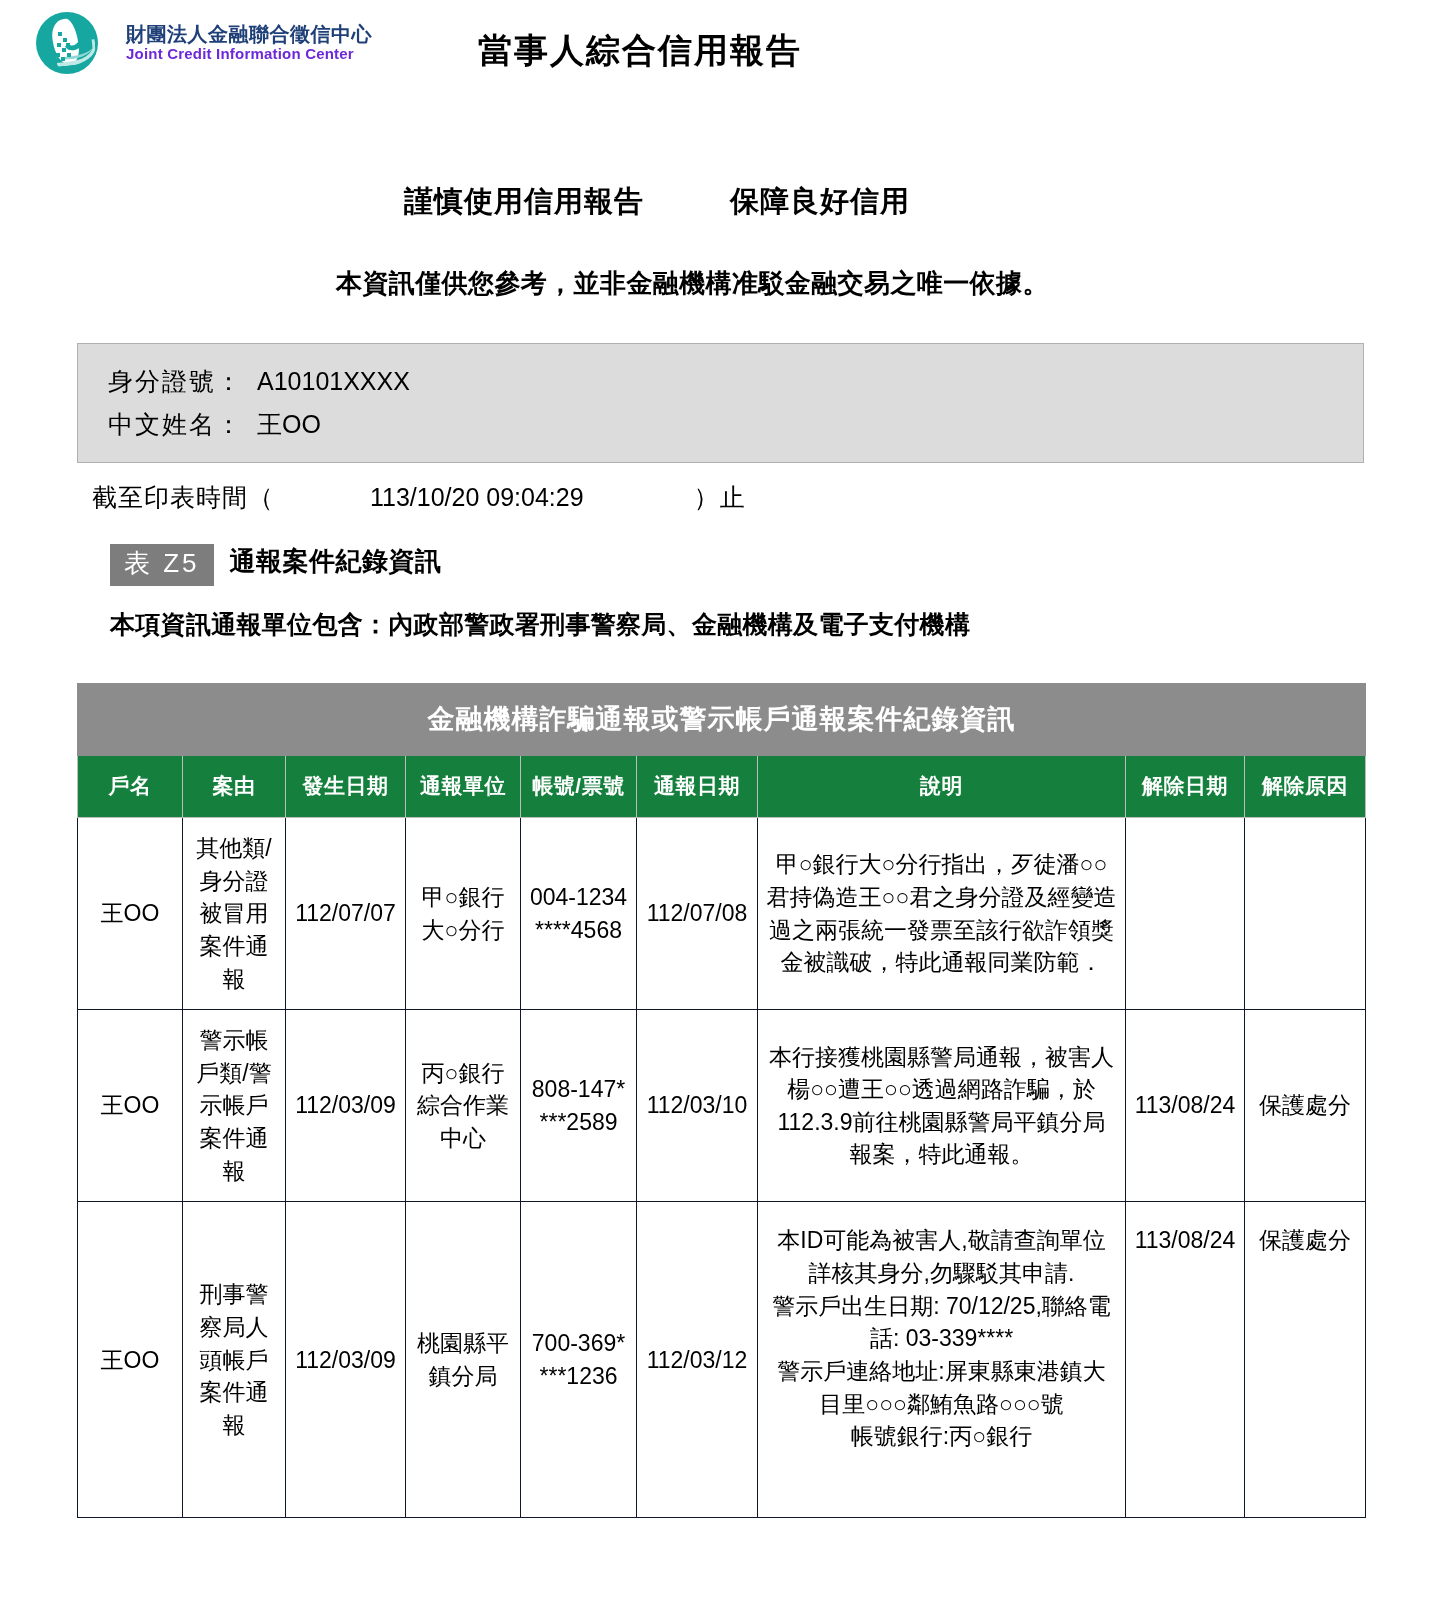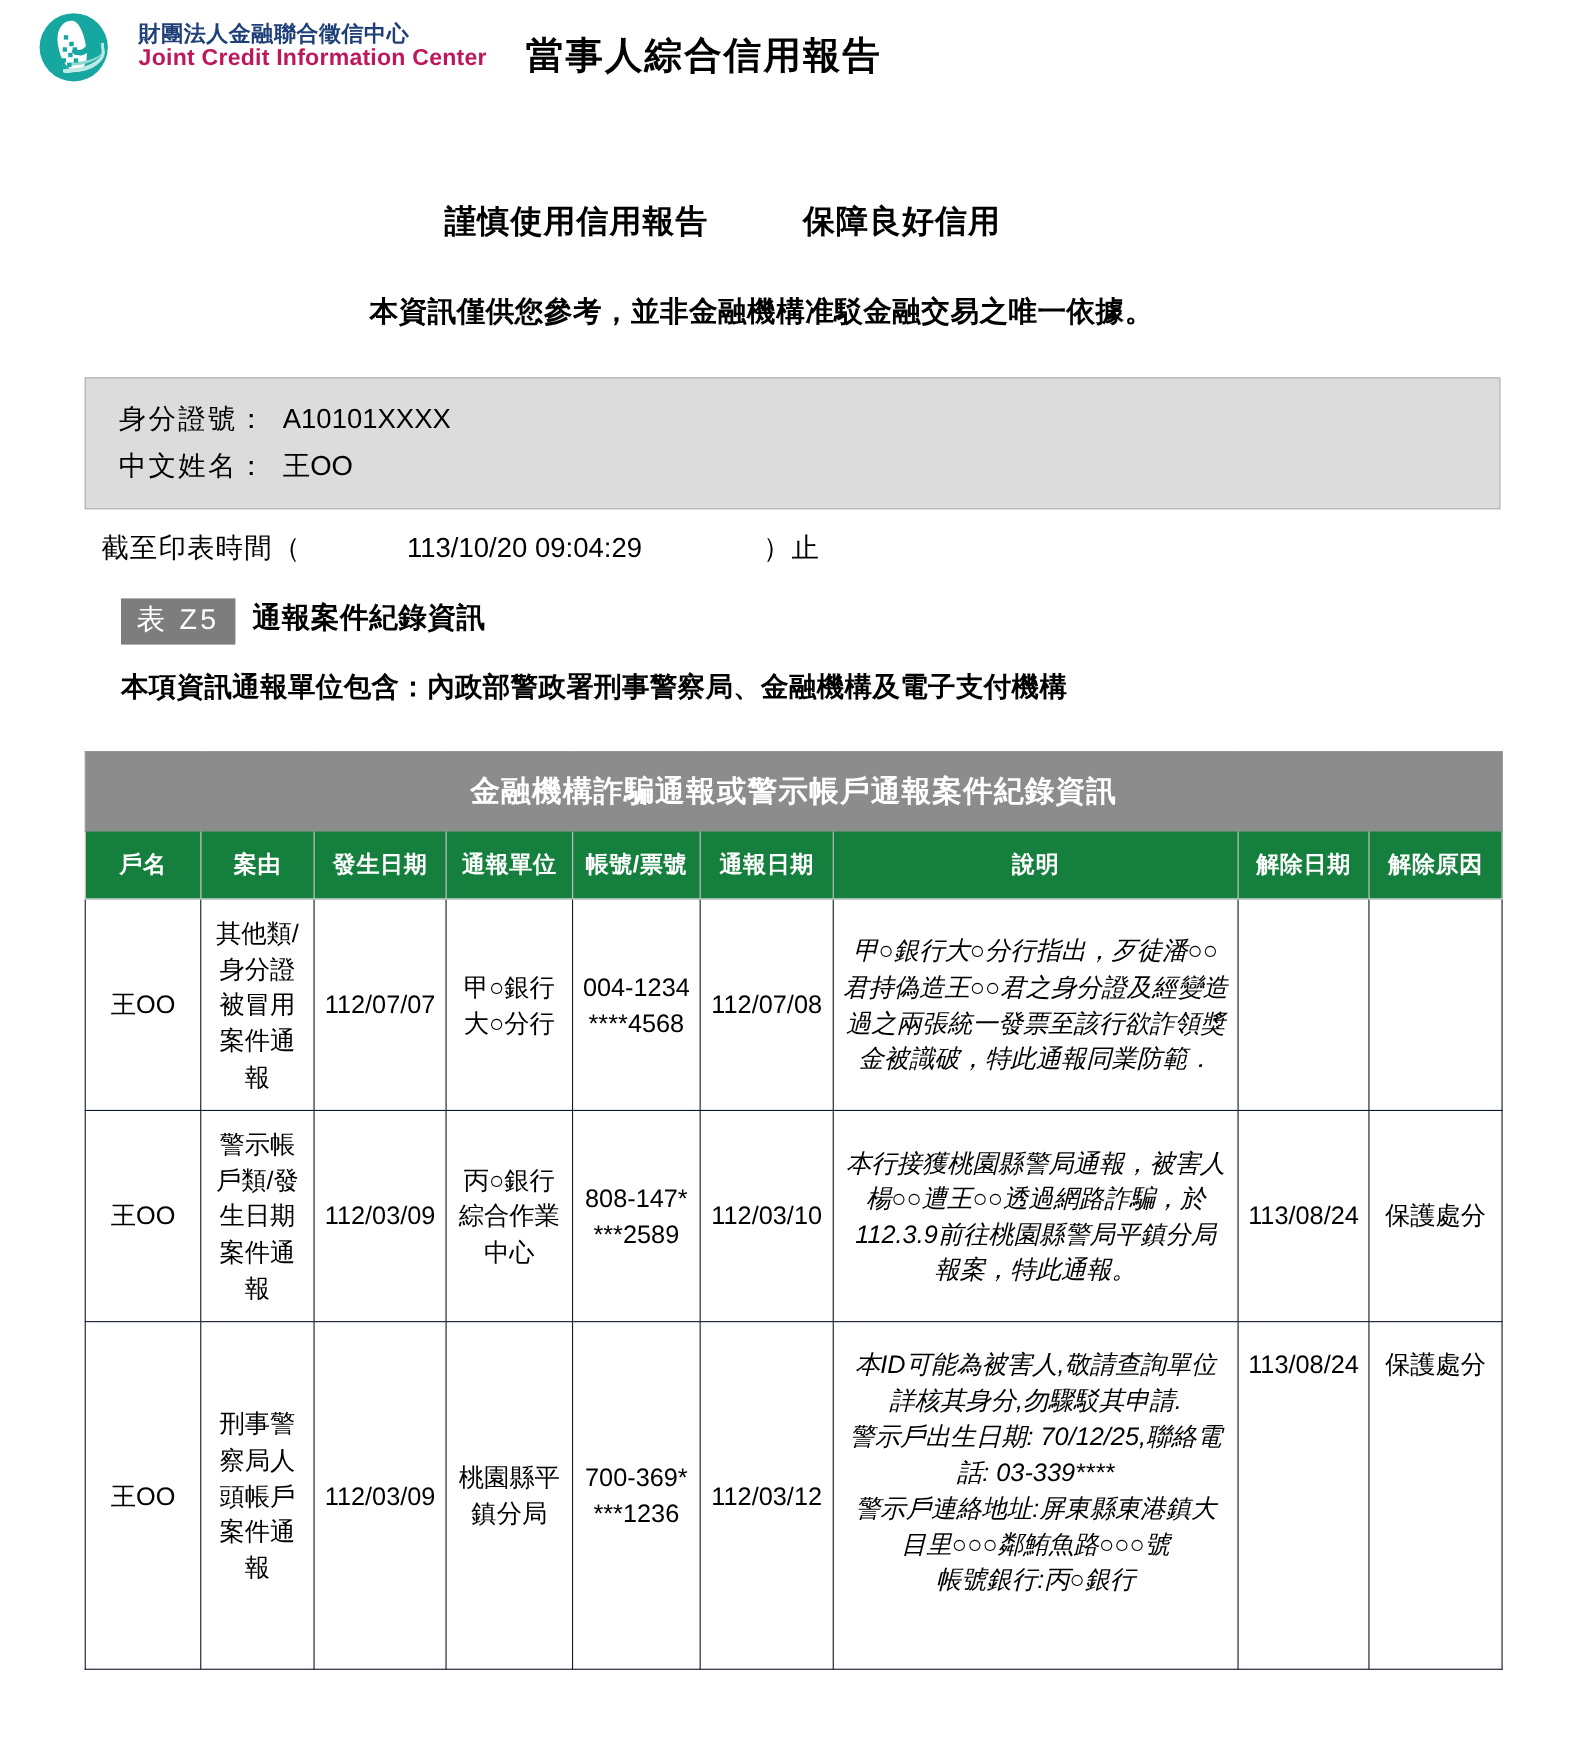--- a/index.html
+++ b/index.html
@@ -93,23 +93,23 @@
     line-height: 1.08;
   }
   .logo-cn {
     font-size: 20px;
     font-weight: bold;
     color: #1e3f77;
     letter-spacing: 0.5px;
     white-space: nowrap;
   }
   .logo-en {
-    font-size: 21px;
-    font-weight: bold;
-    color: #be185d;
+    font-size: 15px;
+    font-weight: bold;
+    color: #6d28d9;
     letter-spacing: 0.2px;
     white-space: nowrap;
   }
   .doc-title {
     position: absolute;
     left: 478px;
     top: 28px;
     font-size: 34px;
     font-weight: bold;
     letter-spacing: 2px;
@@ -228,21 +228,20 @@
   table.report td {
     background: #ffffff;
     font-size: 23px;
     line-height: 1.42;
     padding: 14px 8px;
     text-align: center;
   }
   td.desc {
     text-align: left;
     padding: 14px 12px;
-    font-style: italic;
   }
   td.wrapcell { word-break: break-all; }
 
   
   col.c-name   { width: 105px; }
   col.c-reason { width: 103px; }
   col.c-odate  { width: 120px; }
   col.c-unit   { width: 115px; }
   col.c-acct   { width: 116px; }
   col.c-rdate  { width: 121px; }
@@ -346,21 +345,21 @@
         <td>112/07/07</td>
         <td class="wrapcell">甲○銀行大○分行</td>
         <td class="wrapcell">004-1234****4568</td>
         <td>112/07/08</td>
         <td class="desc">甲○銀行大○分行指出，歹徒潘○○君持偽造王○○君之身分證及經變造過之兩張統一發票至該行欲詐領獎金被識破，特此通報同業防範．</td>
         <td></td>
         <td></td>
       </tr>
       <tr class="row-2">
         <td>王OO</td>
-        <td class="wrapcell">警示帳戶類/發生日期 案件通報</td>
+        <td class="wrapcell">警示帳戶類/警示帳戶 案件通報</td>
         <td>112/03/09</td>
         <td class="wrapcell">丙○銀行綜合作業中心</td>
         <td class="wrapcell">808-147****2589</td>
         <td>112/03/10</td>
         <td class="desc">本行接獲桃園縣警局通報，被害人楊○○遭王○○透過網路詐騙，於112.3.9前往桃園縣警局平鎮分局報案，特此通報。</td>
         <td>113/08/24</td>
         <td>保護處分</td>
       </tr>
       <tr class="row-3">
         <td class="vmid">王OO</td>

